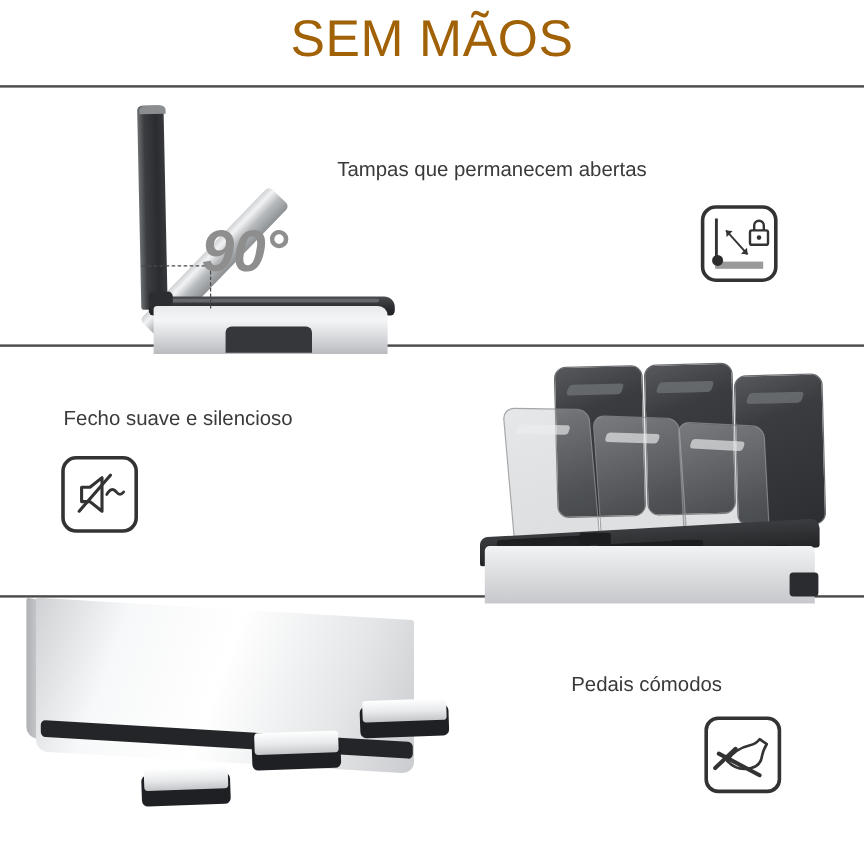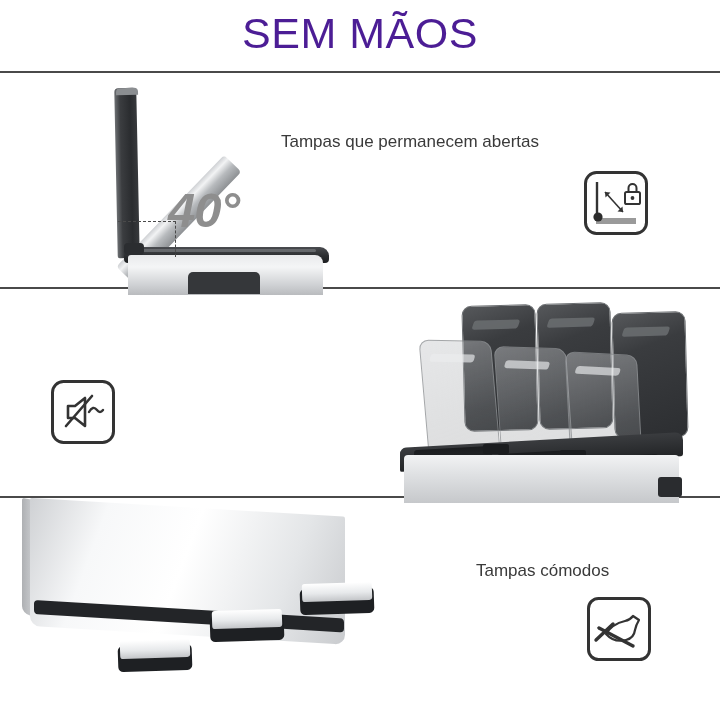--- a/index.html
+++ b/index.html
@@ -15,21 +15,21 @@
   #root { position: relative; width: 720px; height: 720px; background: #fff; }
 
   
   .title-band {
     position: absolute; left: 0; top: 0; width: 720px; height: 72px;
     display: flex; align-items: center; justify-content: center;
   }
   .title-text {
     font-size: 43px;
     letter-spacing: 0.5px;
-    color: #4c1d95;
+    color: #a16207;
     font-weight: 400;
     line-height: 1;
     padding-bottom: 6px;
   }
 
   
   .rule {
     position: absolute; left: 0; width: 720px; height: 2px;
     background: #4a4a4a;
   }
@@ -217,41 +217,42 @@
     <div class="p1-lid-light"></div>
     <div class="p1-rim"></div>
     <div class="p1-rim-hl"></div>
     <div class="p1-body"></div>
     <div class="p1-handle"></div>
     <div class="p1-hinge"></div>
     <div class="dash-h"></div>
     <div class="dash-v"></div>
   </div>
 
-  <div class="deg-label" style="left:168px; top:186px;">40°</div>
+  <div class="deg-label" style="left:168px; top:186px;">90°</div>
 
   <div class="caption" style="left:281px; top:133px;">Tampas que permanecem abertas</div>
 
   <div class="icon-box" style="left:583px; top:170px;">
     <svg width="66" height="66" viewBox="0 0 66 66">
       <rect x="2.5" y="2.5" width="61" height="61" rx="11" ry="11" fill="none" stroke="#333333" stroke-width="3"></rect>
       <line x1="14" y1="12" x2="14" y2="46" stroke="#333333" stroke-width="2.4"></line>
       <rect x="13" y="48" width="40" height="6" fill="#9a9a9a"></rect>
       <circle cx="15" cy="47" r="4.6" fill="#2c2c2c"></circle>
       <line x1="22" y1="22" x2="40" y2="42" stroke="#333333" stroke-width="1.6"></line>
       <polygon points="22,22 27.5,22.5 22.5,27.5" fill="#333333"></polygon>
       <polygon points="40,42 34.5,41.5 39.5,36.5" fill="#333333"></polygon>
       <rect x="42" y="22" width="15" height="12" rx="1.6" ry="1.6" fill="none" stroke="#333333" stroke-width="2"></rect>
       <path d="M45.5 22 v-4 a4 4 0 0 1 8 0 v4" fill="none" stroke="#333333" stroke-width="2"></path>
       <circle cx="49.5" cy="28" r="1.9" fill="#333333"></circle>
     </svg>
   </div>
 
   <div class="panel p2"></div>
 
+  <div class="caption" style="left:53px; top:340px;">Fecho suave e silencioso</div>
 
   <div class="icon-box" style="left:50px; top:379px;">
     <svg width="66" height="66" viewBox="0 0 66 66">
       <rect x="2.5" y="2.5" width="61" height="61" rx="11" ry="11" fill="none" stroke="#333333" stroke-width="3"></rect>
       <path d="M18 27 h7 l10 -8 v28 l-10 -8 h-7 z" fill="none" stroke="#333333" stroke-width="2.6" stroke-linejoin="round"></path>
       <path d="M39 33 q4 -7 8 -2 q3 4 6 0" fill="none" stroke="#333333" stroke-width="2.4" stroke-linecap="round"></path>
       <line x1="16" y1="47" x2="42" y2="17" stroke="#333333" stroke-width="2.6" stroke-linecap="round"></line>
     </svg>
   </div>
 
@@ -294,21 +295,21 @@
     <div class="p3-body"></div>
     <div class="p3-foot"></div>
     <div class="pedal-dark" style="left:118px; top:645px; transform:rotate(-2deg);"></div>
     <div class="pedal-top" style="left:120px; top:640px; transform:rotate(-2deg);"></div>
     <div class="pedal-dark" style="left:210px; top:615px; transform:rotate(-2deg);"></div>
     <div class="pedal-top" style="left:212px; top:610px; transform:rotate(-2deg);"></div>
     <div class="pedal-dark" style="left:300px; top:588px; transform:rotate(-2deg);"></div>
     <div class="pedal-top" style="left:302px; top:583px; transform:rotate(-2deg);"></div>
   </div>
 
-  <div class="caption" style="left:476px; top:562px;">Tampas cómodos</div>
+  <div class="caption" style="left:476px; top:562px;">Pedais cómodos</div>
 
   <div class="icon-box" style="left:586px; top:596px;">
     <svg width="66" height="66" viewBox="0 0 66 66">
       <rect x="2.5" y="2.5" width="61" height="61" rx="10" ry="10" fill="none" stroke="#333333" stroke-width="3"></rect>
       <path d="M20 38 q6 -10 19 -13 q5 -1 8 -5 l6 4 q-3 5 -4 10 q-1 8 -9 10 q-12 3 -20 -6 z" fill="#ffffff" stroke="#333333" stroke-width="2.2" stroke-linejoin="round"></path>
       <line x1="13" y1="32" x2="47" y2="50" stroke="#333333" stroke-width="3.4" stroke-linecap="round"></line>
       <line x1="10" y1="44" x2="27" y2="28" stroke="#333333" stroke-width="3.4" stroke-linecap="round"></line>
     </svg>
   </div>
 

